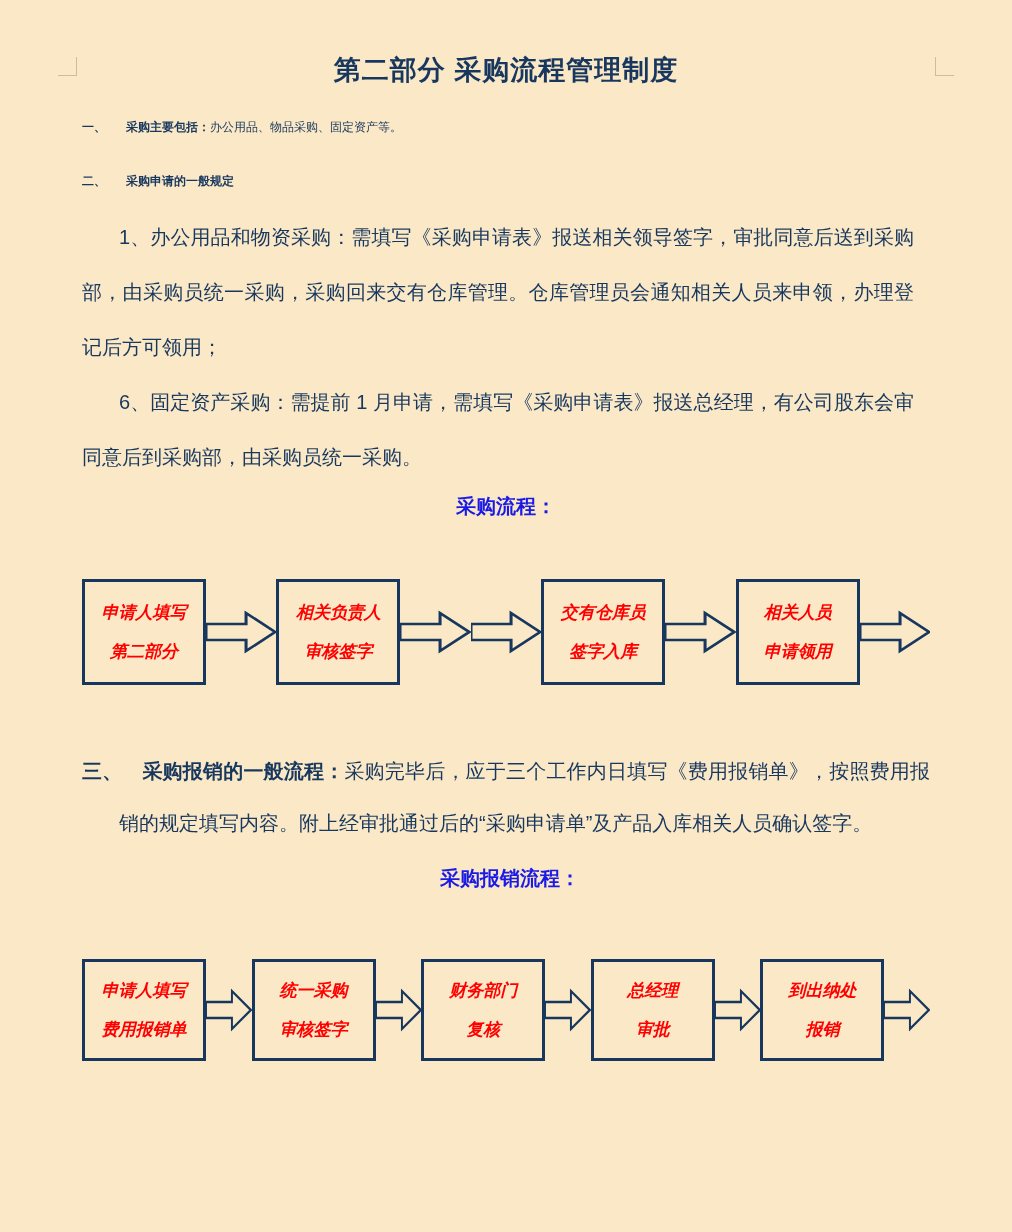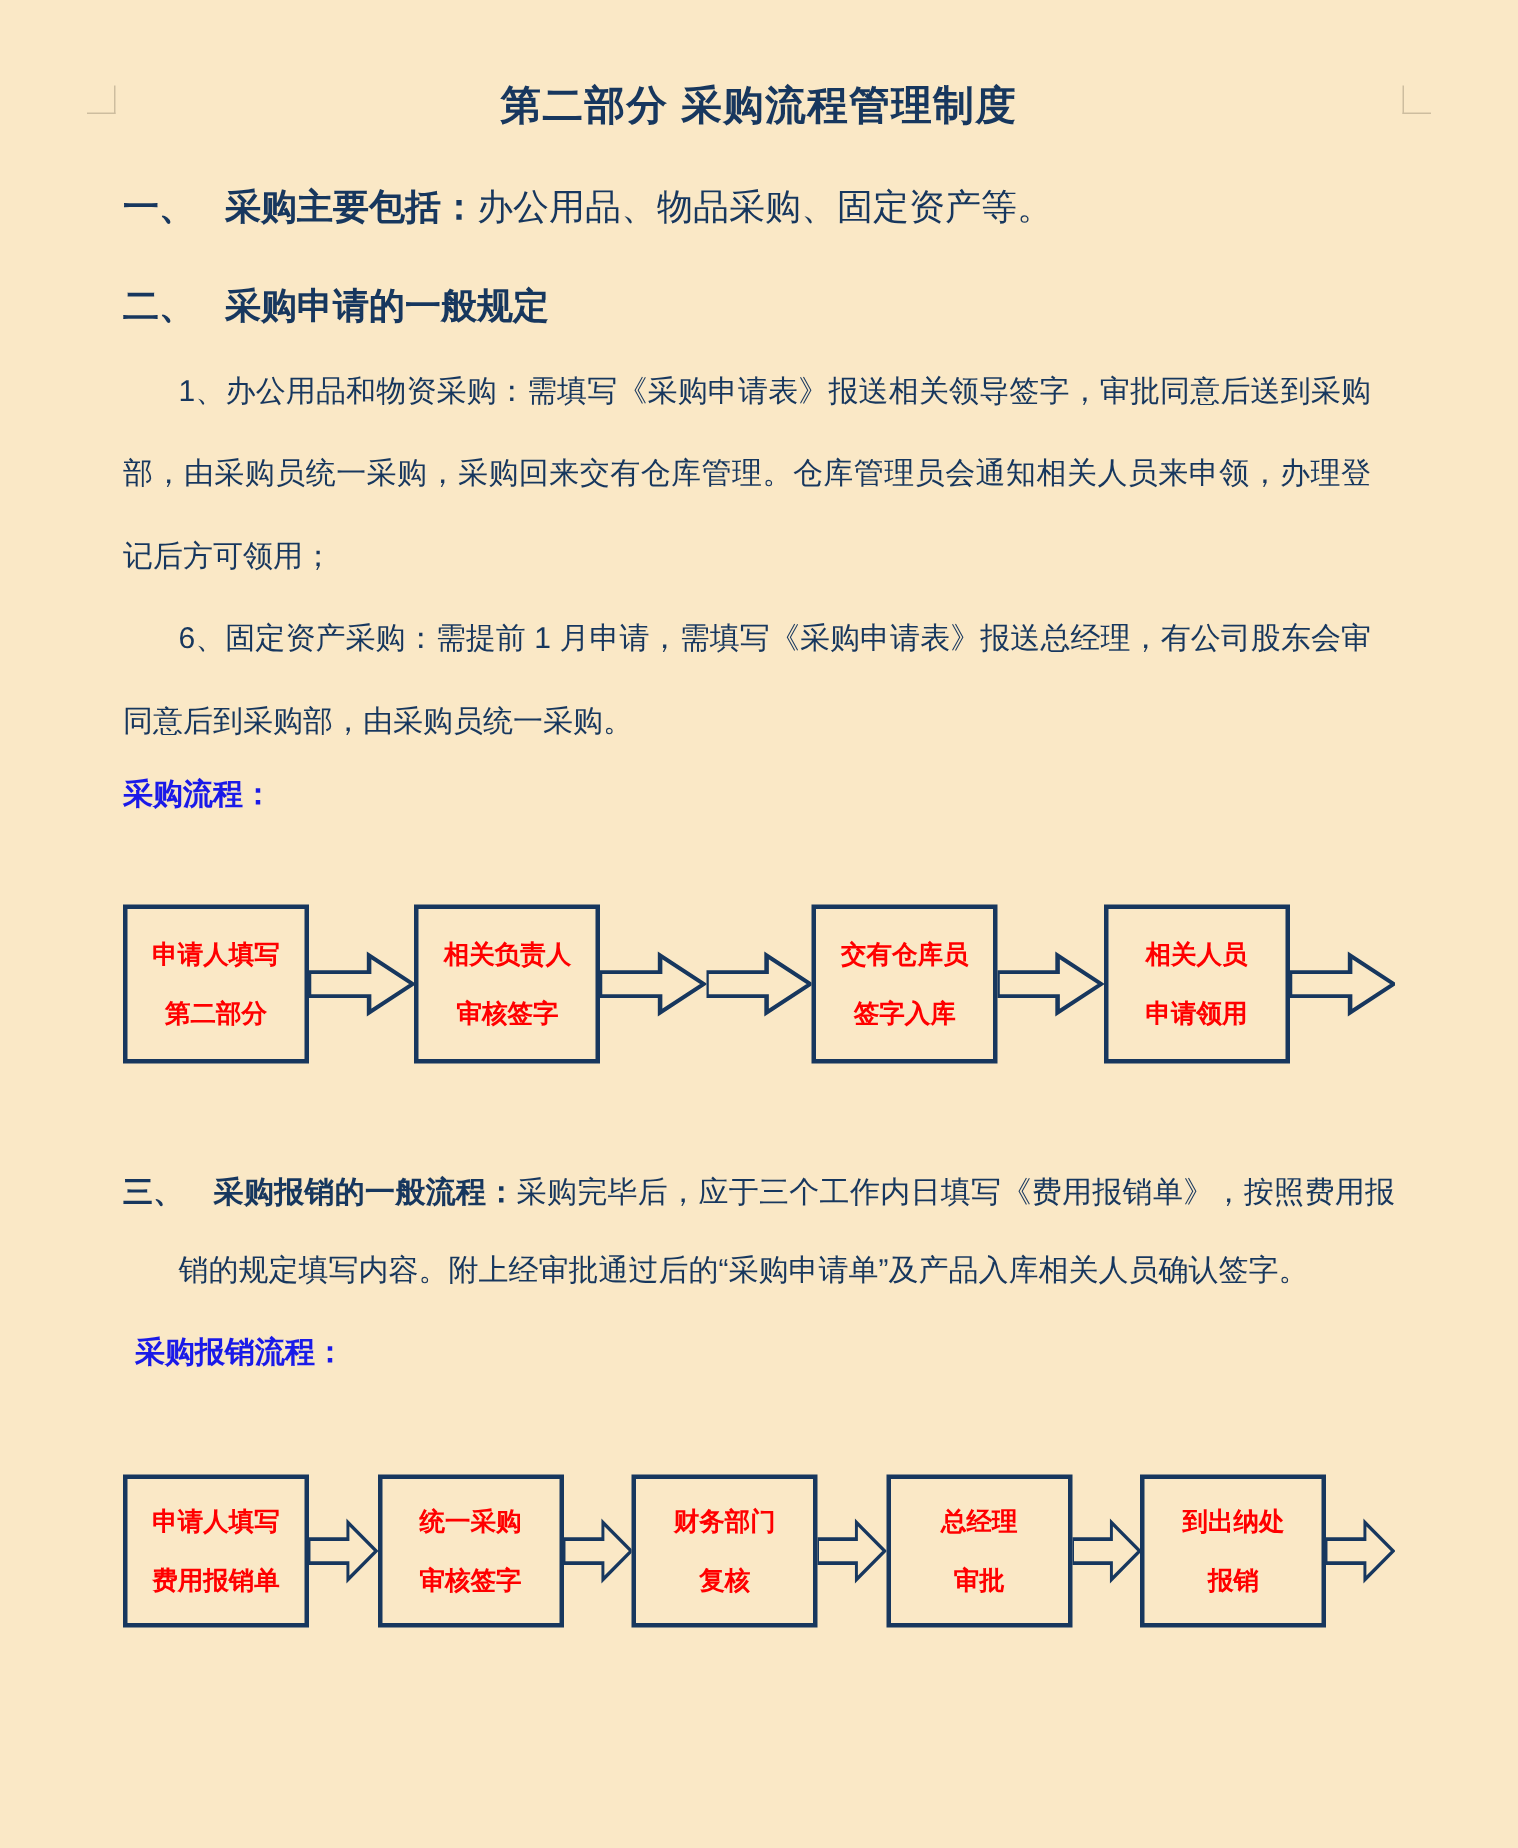--- a/index.html
+++ b/index.html
@@ -21,39 +21,40 @@
   .title {
     margin: 0;
     text-align: center;
     font-size: 27px;
     line-height: 36px;
     font-weight: bold;
     color: #17375E;
     letter-spacing: 1px;
   }
 
-  .heading-line { margin-top: 36px; font-size: 24px; line-height: 30px; }
+  .heading-line { margin-top: 24px; font-size: 12px; line-height: 30px; }
   .heading-num { font-weight: bold; margin-right: 20px; }
   .heading-label { font-weight: bold; }
   .heading-text { font-weight: normal; }
 
   .para {
     margin: 14px 16px 0 0;
     font-size: 20px;
     line-height: 55px;
     text-align: justify;
     text-indent: 37px;
   }
 
   .blue-label {
     margin-top: 6px;
     font-size: 20px;
     line-height: 30px;
     font-weight: bold;
     color: #1A1AE8;
+    text-align: center;
   }
   .blue-label.second { margin-top: 14px; margin-left: 8px; }
 
   .flow {
     margin-top: 58px;
     display: flex;
     align-items: stretch;
     height: 106px;
   }
   .flow.second { margin-top: 66px; height: 102px; }
@@ -66,20 +67,21 @@
     display: flex;
     flex-direction: column;
     justify-content: center;
     align-items: center;
     gap: 16px;
     color: #FF0000;
     font-weight: bold;
     font-size: 17px;
     text-align: center;
     background: transparent;
+    font-style: italic;
   }
 
   .flow-arrow {
     flex: 1 1 auto;
     display: flex;
     align-items: center;
     min-width: 40px;
   }
   .flow-arrow svg { width: 100%; height: 46px; display: block; }
 

